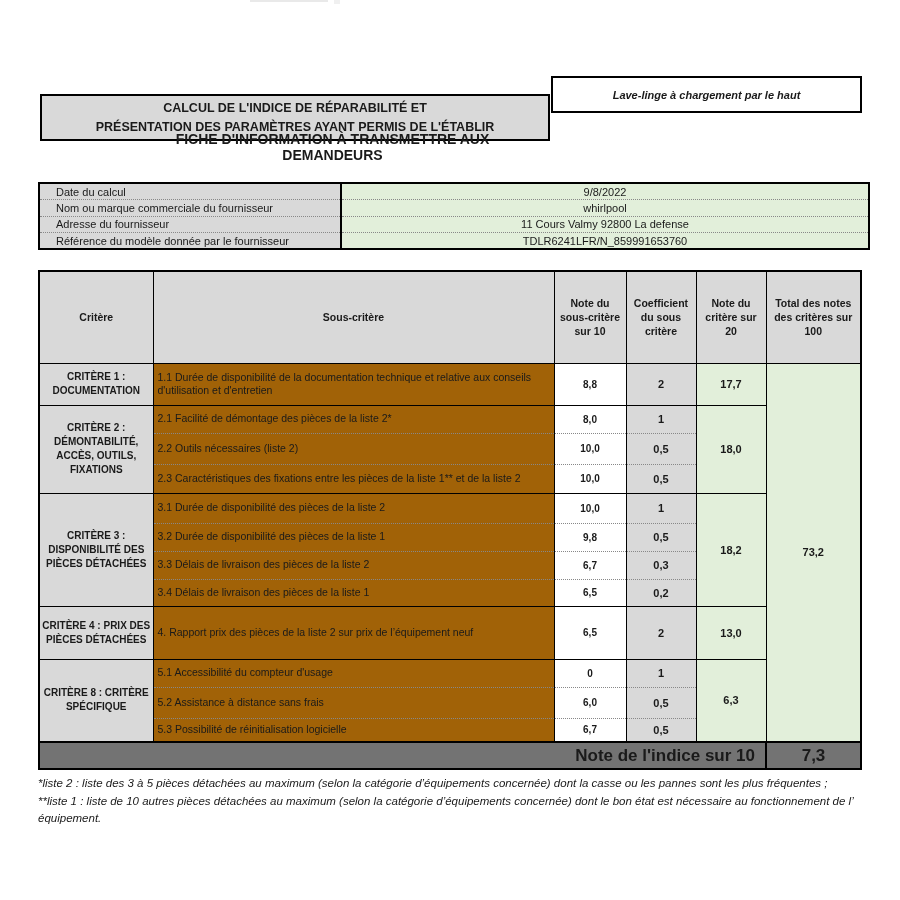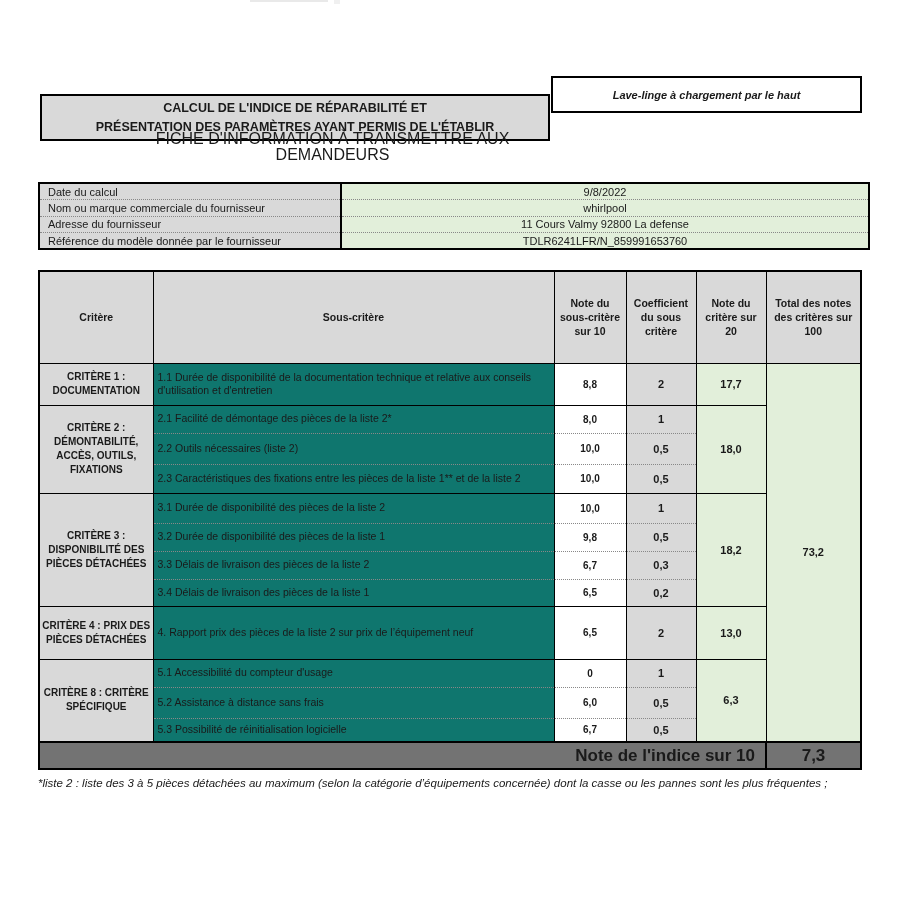--- a/index.html
+++ b/index.html
@@ -13,42 +13,42 @@
   
   .title-block { position: absolute; left: 40px; top: 66px; width: 510px; height: 47px;
     background: #d9d9d9; border: 2px solid #000; display: flex; flex-direction: column;
     align-items: center; justify-content: center; text-align: center; margin-top: 28px; }
   .title-block .t { font-weight: bold; font-size: 12.5px; line-height: 19px; }
   .product-box { position: absolute; left: 551px; top: 76px; width: 311px; height: 37px;
     background: #fff; border: 2px solid #000; display: flex; align-items: center; justify-content: center; }
   .product-box .p { font-weight: bold; font-style: italic; font-size: 11px; }
 
   .subtitle { position: absolute; left: 130px; top: 131px; width: 405px; text-align: center; }
-  .subtitle .s1 { font-weight: normal; font-size: 16px; line-height: 16px; }
+  .subtitle .s1 { font-weight: bold; font-size: 14px; line-height: 16px; }
   .subtitle .s2 { font-weight: bold; font-size: 10px; line-height: 15px; margin-top: 44px; }
 
   
   .info-table { position: absolute; left: 38px; top: 182px; width: 830px;
     border-collapse: collapse; table-layout: fixed; border: 2px solid #000; }
   .info-table td { font-size: 11px; height: 16.5px; vertical-align: middle; border-bottom: none; }
   .info-table tr + tr td { border-top: 1.5px dotted #888; }
-  .info-table td.lbl { background: #d9d9d9; border-right: 2px solid #000; padding-left: 8px; }
+  .info-table td.lbl { background: #d9d9d9; border-right: 2px solid #000; padding-left: 16px; }
   .info-table td.val { background: #e2efda; text-align: center; }
 
   
   .main-table { position: absolute; left: 38px; top: 270px; width: 822px;
     border-collapse: collapse; table-layout: fixed; border: 2px solid #000; }
   .main-table th, .main-table td { vertical-align: middle; border-bottom: none; }
   .main-table th { background: #d9d9d9; border: 1px solid #000; font-weight: bold;
     font-size: 10.5px; line-height: 14px; text-align: center; padding: 2px; }
   .main-table td { border-left: 1px solid #000; border-right: 1px solid #000; border-top: 1px solid #000; }
   .main-table tr.cont td { border-top: 1.5px dotted #888; }
   .c-critere { background: #d9d9d9; font-weight: bold; font-size: 10px; line-height: 14px;
     text-align: center; padding: 2px; }
-  .c-sous { background: #0f766e; font-size: 10.5px; line-height: 13.5px; padding: 2px 4px; }
+  .c-sous { background: #a16207; font-size: 10.5px; line-height: 13.5px; padding: 2px 4px; }
   .c-note10 { background: #ffffff; font-weight: bold; font-size: 10px; text-align: center; }
   .c-coeff { background: #d9d9d9; font-weight: bold; font-size: 11px; text-align: center; }
   .c-note20 { background: #e2efda; font-weight: bold; font-size: 11px; text-align: center; }
   .c-total { background: #e2efda; font-weight: bold; font-size: 11px; text-align: center; }
   tr.final td { background: #737373; border-top: 2px solid #000; }
   td.final-label { text-align: right; font-weight: bold; font-size: 17px; padding-right: 10px; }
   td.final-value { text-align: center; font-weight: bold; font-size: 17px; border-left: 2px solid #000 !important; }
 
   .hh { height: 92px; } .h42 { height: 42px; } .h28 { height: 28px; } .h31 { height: 31px; }
   .h29 { height: 29px; } .h30 { height: 30px; } .h27 { height: 27px; } .h53 { height: 53px; }
@@ -204,15 +204,16 @@
 
       <tr class="final hf">
         <td class="final-label" colspan="5">Note de l'indice sur 10</td>
         <td class="final-value">7,3</td>
       </tr>
     </tbody>
   </table>
 
   <div class="footnotes">
     <div class="fn">*liste 2 : liste des 3 à 5 pièces détachées au maximum (selon la catégorie d’équipements concernée) dont la casse ou les pannes sont les plus fréquentes ;</div>
+    <div class="fn">**liste 1 : liste de 10 autres pièces détachées au maximum (selon la catégorie d’équipements concernée) dont le bon état est nécessaire au fonctionnement de l’ équipement.</div>
   </div>
 
 </div>
 
 </body></html>

